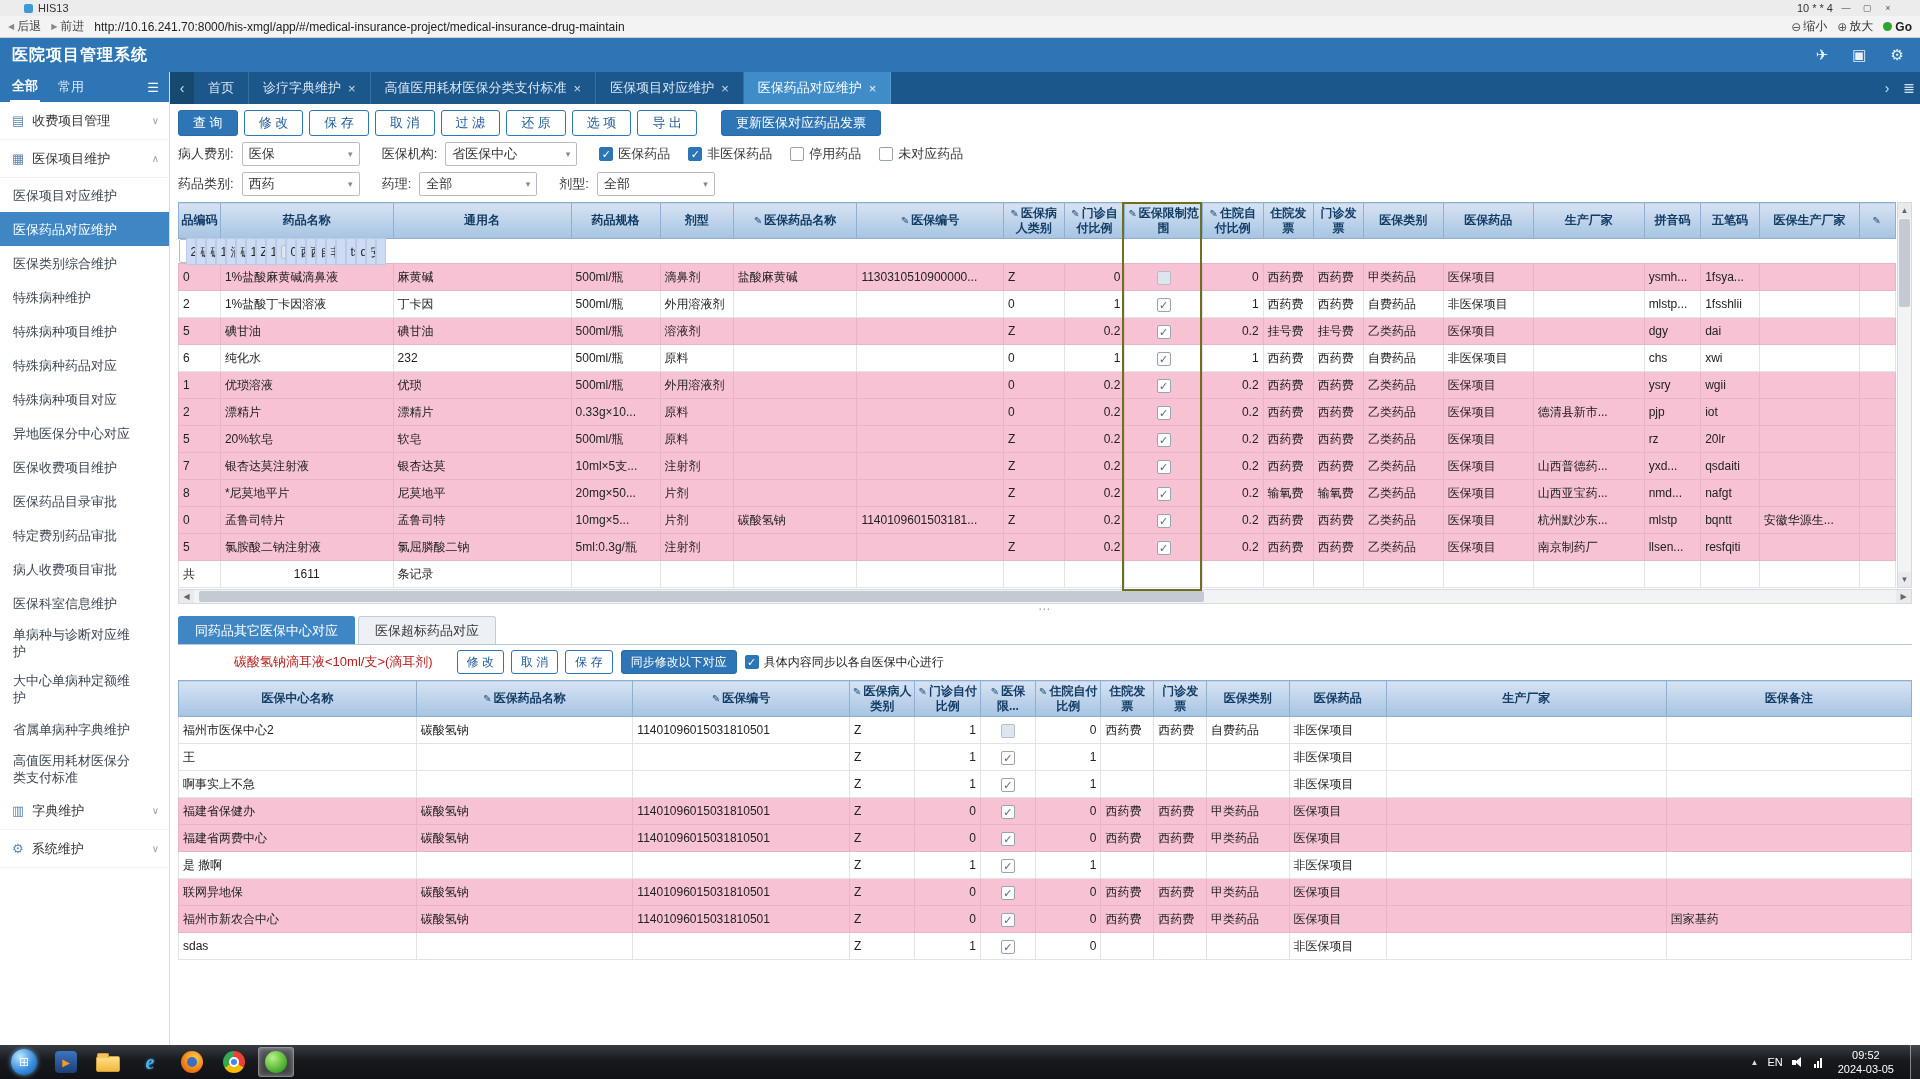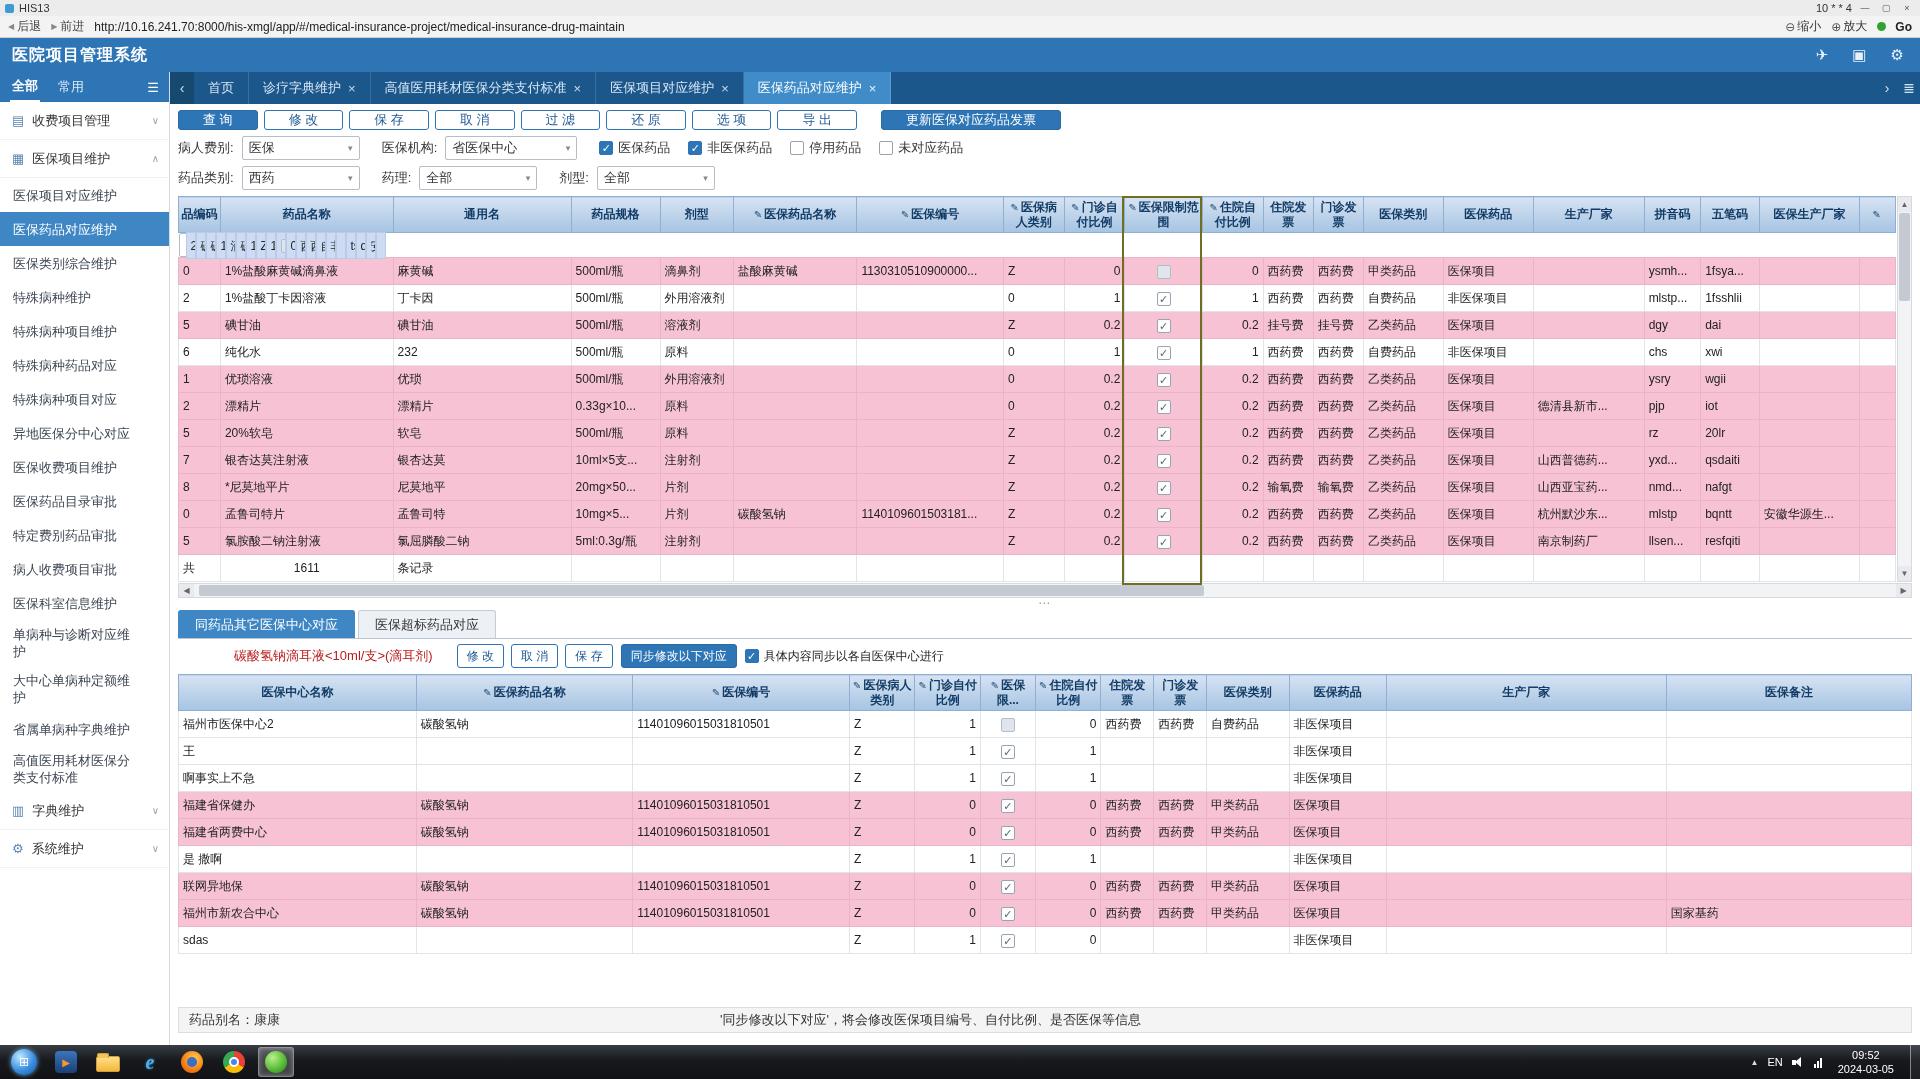--- a/index.html
+++ b/index.html
@@ -1,30 +1,30 @@
 <!DOCTYPE html>
 <html><head>
 <meta charset="utf-8">
 <style>
 *{margin:0;padding:0;box-sizing:border-box}
 html,body{width:1920px;height:1079px;overflow:hidden}
 body{font-family:"Liberation Sans","DejaVu Sans",sans-serif;font-size:12px;color:#222;background:#fff}
 .screen{position:relative;width:1920px;height:1079px;display:flex;flex-direction:column;overflow:hidden}
 
-.chrome-top{height:16px;display:flex;align-items:center;gap:5px;padding:0 5px;font-size:11px;color:#333;background:#ececec}
+.chrome-top{height:16px;display:flex;align-items:center;gap:5px;padding:0 24px;font-size:11px;color:#333;background:#ececec}
 .win-ic{width:9px;height:9px;background:#3a9bd5;border-radius:2px;display:inline-block}
 .spacer{flex:1}
 .wbtn{width:16px;text-align:center;color:#555;font-size:9px;cursor:pointer}
 .chrome-addr{height:22px;display:flex;align-items:center;gap:10px;padding:0 8px;font-size:12px;color:#222;background:#f3f3f3;border-bottom:1px solid #cfcfcf}
 .nav{display:inline-flex;align-items:center;gap:3px;color:#444;cursor:pointer}
 .nav .arr{font-size:8px;color:#888;font-style:normal}
 .url{color:#222}
 .zoomctl{display:inline-flex;align-items:center;gap:2px;color:#333;cursor:pointer}
 .zoomctl i{font-style:normal;font-size:12px;color:#555}
-.goctl{display:inline-flex;align-items:center;gap:9px;font-weight:bold;cursor:pointer}
+.goctl{display:inline-flex;align-items:center;gap:3px;font-weight:bold;cursor:pointer}
 .godot{width:9px;height:9px;border-radius:50%;background:#2fa32f;display:inline-block}
 
 .app-header{height:34px;background:#2e75b6;display:flex;align-items:center;color:#fff;padding:0 16px 0 12px;flex:none}
 .app-title{font-size:16px;font-weight:bold;letter-spacing:1px}
 .hicons{margin-left:auto;display:flex;gap:24px}
 .hic{font-size:15px;color:#e8f1fa;cursor:pointer}
 
 .body-row{flex:1;display:flex;min-height:0}
 .sidebar{width:170px;background:#fff;border-right:1px solid #d5dbe2;display:flex;flex-direction:column;flex:none}
 .sidebar-tabs{height:30px;background:#2e75b6;display:flex;align-items:center;color:#dcebf8;padding:0 10px;gap:16px;font-size:13px;flex:none}
@@ -43,21 +43,21 @@
 .tnav{width:24px;display:flex;align-items:center;justify-content:center;color:#cfe2f3;background:#16496f;font-size:14px;cursor:pointer}
 .tnav.r{background:transparent;width:22px}
 .ttabs{display:flex;flex:1;min-width:0}
 .ttab{display:flex;align-items:center;gap:7px;padding:0 14px;color:#d8e7f5;font-size:13px;border-right:1px solid rgba(255,255,255,.14);cursor:pointer;white-space:nowrap}
 .ttab.active{background:#3f8cc9;color:#fff}
 .tx{font-size:13px;opacity:.9;cursor:pointer}
 .content{flex:1;display:flex;flex-direction:column;padding:6px 8px 0;background:#fff;min-height:0;overflow:hidden}
 
 .toolbar{display:flex;align-items:center;gap:6px;margin-bottom:6px;flex:none}
 .tb-left{display:flex;gap:6px}
-.tbtn{height:20px;padding:0 24px;border:1px solid #2e75b6;border-radius:3px;background:#fff;color:#1f5a96;font-size:13px;font-family:inherit;cursor:pointer;white-space:nowrap}
+.tbtn{height:26px;padding:0 14px;border:1px solid #2e75b6;border-radius:3px;background:#fff;color:#1f5a96;font-size:13px;font-family:inherit;cursor:pointer;white-space:nowrap}
 .tbtn.filled{background:#2e75b6;color:#fff;border-color:#2a6aa5}
 .tbtn.sm{height:24px;padding:0 9px;font-size:12px}
 .tbtn.wide{margin-left:18px}
 
 .filter-row{display:flex;align-items:center;margin-bottom:6px;font-size:13px;color:#333;gap:8px;flex:none}
 .flabel.ml{margin-left:14px}
 .sel{width:118px;height:24px;border:1px solid #b6bdc6;border-radius:2px;background:#fff;display:inline-flex;align-items:center;padding:0 6px;justify-content:space-between;cursor:pointer}
 .sel.wide{width:132px}
 .sel .car{font-style:normal;color:#888;font-size:9px;margin-left:8px}
 .fcbs{display:flex;align-items:center;gap:18px;margin-left:14px}
@@ -906,24 +906,20 @@
                   <td class="a-l"></td>
                   <td class="a-l"></td>
                   <td class="a-l">非医保项目</td>
                   <td class="a-l"></td>
                   <td class="a-l"></td>
                 </tr>
               </tbody>
             </table>
         </div>
 
-        <div class="status-row">
-          <span>药品别名：康康</span>
-          <span class="hint">'同步修改以下对应'，将会修改医保项目编号、自付比例、是否医保等信息</span>
-        </div>
       </div>
     </main>
   </div>
 
   <div class="taskbar">
     <div class="tb-icons">
         <div class="tb-ic">
           <span class="ic-start">⊞</span>
         </div>
         <div class="tb-ic">

